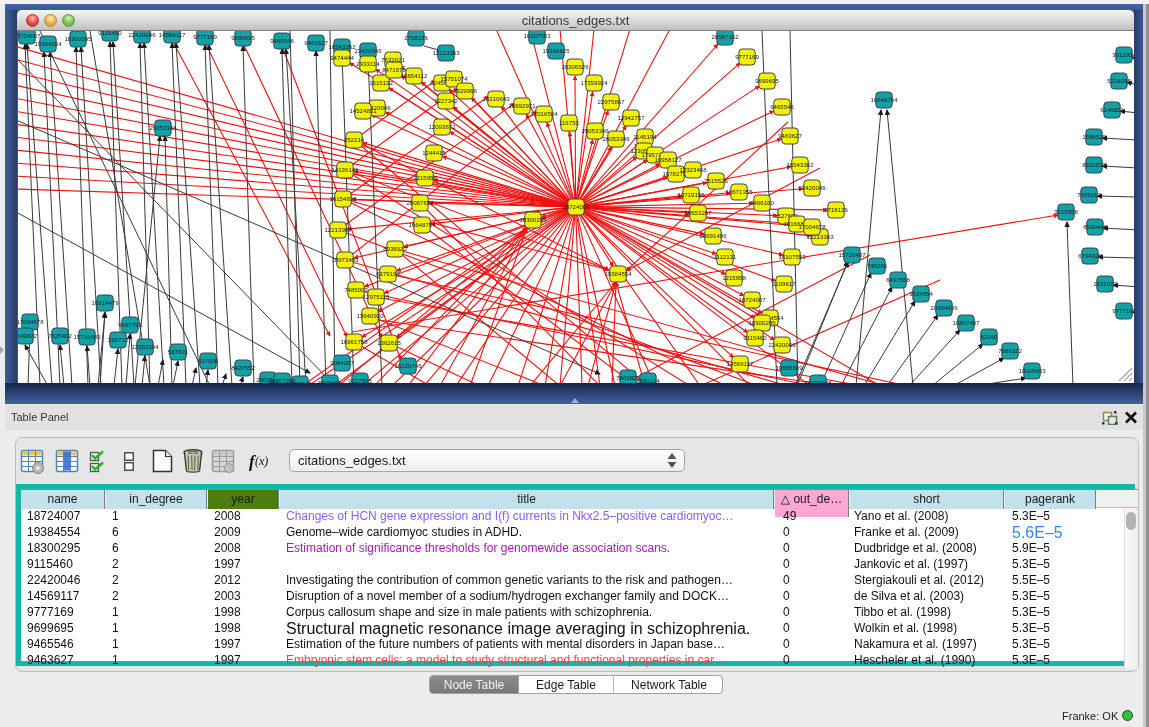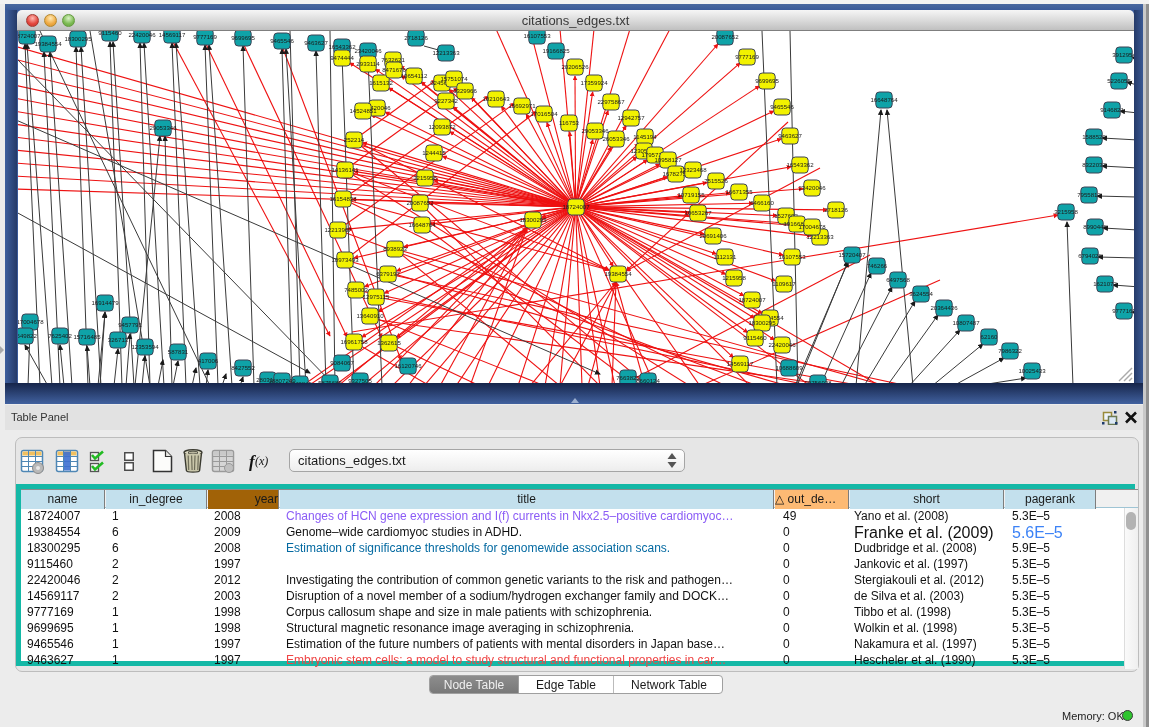--- a/index.html
+++ b/index.html
@@ -617,44 +617,44 @@
 <div class="abs" style="left:298px;top:449px;height:23px;line-height:23px;font-size:13px;color:#1a1a1a;">citations_edges.txt</div>
 <svg class="abs" width="12" height="17" viewBox="0 0 12 17" style="left:666px;top:452px">
 <path d="M6 1 L10.5 7 H1.5 z" fill="#555"></path>
     <path d="M6 16 L10.5 10 H1.5 z" fill="#555"></path>
 </svg>
 
 <div class="abs" style="left:16px;top:484px;width:1119px;height:182px;background:#fff;border:5px solid #14b8a6;">
 <div class="abs" style="left:0;top:0;width:1117px;height:19px;background:#f0f0f0;border-bottom:1px solid #9ec4d4;border-top:1px solid #8a8a8a;">
       <div style="position:absolute;left:0px;top:0;width:84px;height:19px;background:#c3e0ed;border-right:1px solid #7d7d7d;text-align:center;line-height:19px;font-size:12px;color:#1a1a1a;">name</div>
       <div style="position:absolute;left:85px;top:0;width:101px;height:19px;background:#c3e0ed;border-right:1px solid #7d7d7d;text-align:center;line-height:19px;font-size:12px;color:#1a1a1a;">in_degree</div>
-      <div style="position:absolute;left:187px;top:0;width:71px;height:19px;background:#a16207;border-right:1px solid #7d7d7d;text-align:right;line-height:19px;font-size:12px;color:#1a1a1a;">year</div>
+      <div style="position:absolute;left:187px;top:0;width:71px;height:19px;background:#4d7c0f;border-right:1px solid #7d7d7d;text-align:center;line-height:19px;font-size:12px;color:#1a1a1a;">year</div>
       <div style="position:absolute;left:259px;top:0;width:494px;height:19px;background:#c3e0ed;border-right:1px solid #7d7d7d;text-align:center;line-height:19px;font-size:12px;color:#1a1a1a;">title</div>
-      <div style="position:absolute;left:754px;top:0;width:74px;height:19px;background:#fdba74;border-right:1px solid #7d7d7d;text-align:left;line-height:19px;font-size:12px;color:#1a1a1a;">△ out_de…</div>
+      <div style="position:absolute;left:754px;top:0;width:74px;height:27px;background:#f9a8d4;border-right:1px solid #7d7d7d;text-align:center;line-height:19px;font-size:12px;color:#1a1a1a;">△ out_de…</div>
       <div style="position:absolute;left:829px;top:0;width:154px;height:19px;background:#c3e0ed;border-right:1px solid #7d7d7d;text-align:center;line-height:19px;font-size:12px;color:#1a1a1a;">short</div>
       <div style="position:absolute;left:984px;top:0;width:91px;height:19px;background:#c3e0ed;border-right:1px solid #7d7d7d;text-align:center;line-height:19px;font-size:12px;color:#1a1a1a;">pagerank</div>
     </div>
 <div style="position:absolute;left:6px;top:20px;height:16px;line-height:15px;font-size:12px;color:#111;white-space:nowrap;">18724007</div>
     <div style="position:absolute;left:91px;top:20px;height:16px;line-height:15px;font-size:12px;color:#111;white-space:nowrap;">1</div>
     <div style="position:absolute;left:193px;top:20px;height:16px;line-height:15px;font-size:12px;color:#111;white-space:nowrap;">2008</div>
     <div style="position:absolute;left:265px;top:20px;height:16px;line-height:15px;font-size:12px;color:#8b5cf6;white-space:nowrap;">Changes of HCN gene expression and I(f) currents in Nkx2.5–positive cardiomyoc…</div>
     <div style="position:absolute;left:762px;top:20px;height:16px;line-height:15px;font-size:12px;color:#111;white-space:nowrap;">49</div>
     <div style="position:absolute;left:833px;top:20px;height:16px;line-height:15px;font-size:12px;color:#111;white-space:nowrap;">Yano et al. (2008)</div>
     <div style="position:absolute;left:991px;top:20px;height:16px;line-height:15px;font-size:12px;color:#111;white-space:nowrap;">5.3E–5</div>
     <div style="position:absolute;left:6px;top:36px;height:16px;line-height:15px;font-size:12px;color:#111;white-space:nowrap;">19384554</div>
     <div style="position:absolute;left:91px;top:36px;height:16px;line-height:15px;font-size:12px;color:#111;white-space:nowrap;">6</div>
     <div style="position:absolute;left:193px;top:36px;height:16px;line-height:15px;font-size:12px;color:#111;white-space:nowrap;">2009</div>
     <div style="position:absolute;left:265px;top:36px;height:16px;line-height:15px;font-size:12px;color:#111;white-space:nowrap;">Genome–wide cardiomyoc studies in ADHD.</div>
     <div style="position:absolute;left:762px;top:36px;height:16px;line-height:15px;font-size:12px;color:#111;white-space:nowrap;">0</div>
-    <div style="position:absolute;left:833px;top:36px;height:16px;line-height:15px;font-size:16px;color:#111;white-space:nowrap;">Franke et al. (2009)</div>
+    <div style="position:absolute;left:833px;top:36px;height:16px;line-height:15px;font-size:12px;color:#111;white-space:nowrap;">Franke et al. (2009)</div>
     <div style="position:absolute;left:991px;top:36px;height:16px;line-height:15px;font-size:16px;color:#3b82f6;white-space:nowrap;">5.6E–5</div>
     <div style="position:absolute;left:6px;top:52px;height:16px;line-height:15px;font-size:12px;color:#111;white-space:nowrap;">18300295</div>
     <div style="position:absolute;left:91px;top:52px;height:16px;line-height:15px;font-size:12px;color:#111;white-space:nowrap;">6</div>
     <div style="position:absolute;left:193px;top:52px;height:16px;line-height:15px;font-size:12px;color:#111;white-space:nowrap;">2008</div>
-    <div style="position:absolute;left:265px;top:52px;height:16px;line-height:15px;font-size:12px;color:#0369a1;white-space:nowrap;">Estimation of significance thresholds for genomewide association scans.</div>
+    <div style="position:absolute;left:265px;top:52px;height:16px;line-height:15px;font-size:12px;color:#a21caf;white-space:nowrap;">Estimation of significance thresholds for genomewide association scans.</div>
     <div style="position:absolute;left:762px;top:52px;height:16px;line-height:15px;font-size:12px;color:#111;white-space:nowrap;">0</div>
     <div style="position:absolute;left:833px;top:52px;height:16px;line-height:15px;font-size:12px;color:#111;white-space:nowrap;">Dudbridge et al. (2008)</div>
     <div style="position:absolute;left:991px;top:52px;height:16px;line-height:15px;font-size:12px;color:#111;white-space:nowrap;">5.9E–5</div>
     <div style="position:absolute;left:6px;top:68px;height:16px;line-height:15px;font-size:12px;color:#111;white-space:nowrap;">9115460</div>
     <div style="position:absolute;left:91px;top:68px;height:16px;line-height:15px;font-size:12px;color:#111;white-space:nowrap;">2</div>
     <div style="position:absolute;left:193px;top:68px;height:16px;line-height:15px;font-size:12px;color:#111;white-space:nowrap;">1997</div>
     <div style="position:absolute;left:762px;top:68px;height:16px;line-height:15px;font-size:12px;color:#111;white-space:nowrap;">0</div>
     <div style="position:absolute;left:833px;top:68px;height:16px;line-height:15px;font-size:12px;color:#111;white-space:nowrap;">Jankovic et al. (1997)</div>
     <div style="position:absolute;left:991px;top:68px;height:16px;line-height:15px;font-size:12px;color:#111;white-space:nowrap;">5.3E–5</div>
     <div style="position:absolute;left:6px;top:84px;height:16px;line-height:15px;font-size:12px;color:#111;white-space:nowrap;">22420046</div>
@@ -674,21 +674,21 @@
     <div style="position:absolute;left:6px;top:116px;height:16px;line-height:15px;font-size:12px;color:#111;white-space:nowrap;">9777169</div>
     <div style="position:absolute;left:91px;top:116px;height:16px;line-height:15px;font-size:12px;color:#111;white-space:nowrap;">1</div>
     <div style="position:absolute;left:193px;top:116px;height:16px;line-height:15px;font-size:12px;color:#111;white-space:nowrap;">1998</div>
     <div style="position:absolute;left:265px;top:116px;height:16px;line-height:15px;font-size:12px;color:#111;white-space:nowrap;text-align:right;">Corpus callosum shape and size in male patients with schizophrenia.</div>
     <div style="position:absolute;left:762px;top:116px;height:16px;line-height:15px;font-size:12px;color:#111;white-space:nowrap;">0</div>
     <div style="position:absolute;left:833px;top:116px;height:16px;line-height:15px;font-size:12px;color:#111;white-space:nowrap;">Tibbo et al. (1998)</div>
     <div style="position:absolute;left:991px;top:116px;height:16px;line-height:15px;font-size:12px;color:#111;white-space:nowrap;">5.3E–5</div>
     <div style="position:absolute;left:6px;top:132px;height:16px;line-height:15px;font-size:12px;color:#111;white-space:nowrap;">9699695</div>
     <div style="position:absolute;left:91px;top:132px;height:16px;line-height:15px;font-size:12px;color:#111;white-space:nowrap;">1</div>
     <div style="position:absolute;left:193px;top:132px;height:16px;line-height:15px;font-size:12px;color:#111;white-space:nowrap;">1998</div>
-    <div style="position:absolute;left:265px;top:132px;height:16px;line-height:15px;font-size:12px;color:#111;white-space:nowrap;">Structural magnetic resonance image averaging in schizophrenia.</div>
+    <div style="position:absolute;left:265px;top:132px;height:16px;line-height:15px;font-size:16px;color:#111;white-space:nowrap;">Structural magnetic resonance image averaging in schizophrenia.</div>
     <div style="position:absolute;left:762px;top:132px;height:16px;line-height:15px;font-size:12px;color:#111;white-space:nowrap;">0</div>
     <div style="position:absolute;left:833px;top:132px;height:16px;line-height:15px;font-size:12px;color:#111;white-space:nowrap;">Wolkin et al. (1998)</div>
     <div style="position:absolute;left:991px;top:132px;height:16px;line-height:15px;font-size:12px;color:#111;white-space:nowrap;">5.3E–5</div>
     <div style="position:absolute;left:6px;top:148px;height:16px;line-height:15px;font-size:12px;color:#111;white-space:nowrap;">9465546</div>
     <div style="position:absolute;left:91px;top:148px;height:16px;line-height:15px;font-size:12px;color:#111;white-space:nowrap;">1</div>
     <div style="position:absolute;left:193px;top:148px;height:16px;line-height:15px;font-size:12px;color:#111;white-space:nowrap;">1997</div>
     <div style="position:absolute;left:265px;top:148px;height:16px;line-height:15px;font-size:12px;color:#111;white-space:nowrap;">Estimation of the future numbers of patients with mental disorders in Japan base…</div>
     <div style="position:absolute;left:762px;top:148px;height:16px;line-height:15px;font-size:12px;color:#111;white-space:nowrap;">0</div>
     <div style="position:absolute;left:833px;top:148px;height:16px;line-height:15px;font-size:12px;color:#111;white-space:nowrap;">Nakamura et al. (1997)</div>
     <div style="position:absolute;left:991px;top:148px;height:16px;line-height:15px;font-size:12px;color:#111;white-space:nowrap;">5.3E–5</div>
@@ -703,18 +703,18 @@
 <div class="abs" style="left:1103px;top:19px;width:14px;height:161px;background:linear-gradient(90deg,#fafafa,#efefef);border-left:1px solid #ddd;"></div>
 <div class="abs" style="left:1105px;top:23px;width:10px;height:18px;background:#b3b3b3;border-radius:5px;"></div>
 </div>
 
 <div class="abs" style="left:429px;top:675px;width:294px;height:19px;border:1px solid #9f9f9f;border-radius:4px;background:#fff;overflow:hidden;">
  <div class="abs" style="left:0;top:0;width:89px;height:19px;background:linear-gradient(#8d8d8d,#767676);color:#f0f0f0;text-align:center;line-height:18px;font-size:12px;border-right:1px solid #9f9f9f;">Node Table</div>
  <div class="abs" style="left:89px;top:0;width:95px;height:19px;color:#1a1a1a;text-align:center;line-height:18px;font-size:12px;border-right:1px solid #bbb;">Edge Table</div>
  <div class="abs" style="left:184px;top:0;width:110px;height:19px;color:#1a1a1a;text-align:center;line-height:18px;font-size:12px;">Network Table</div>
 </div>
 
-<div class="abs" style="left:1062px;top:710px;font-size:11px;color:#222;">Memory: OK</div>
+<div class="abs" style="left:1062px;top:710px;font-size:11px;color:#222;">Franke: OK</div>
 <div class="abs" style="left:1122px;top:710px;width:11px;height:11px;border-radius:50%;background:#2fc52f;border:1.5px solid #3a3a3a;"></div>
 
 <div class="abs" style="left:1143px;top:4px;width:3px;height:723px;background:#c9c9c9;"></div>
 <div class="abs" style="left:1146px;top:4px;width:3px;height:723px;background:#8f8f8f;"></div>
 
 <div class="abs" style="left:0px;top:346px;width:0;height:0;border-top:4px solid transparent;border-bottom:4px solid transparent;border-left:4px solid #aaa;"></div>
 </body></html>

